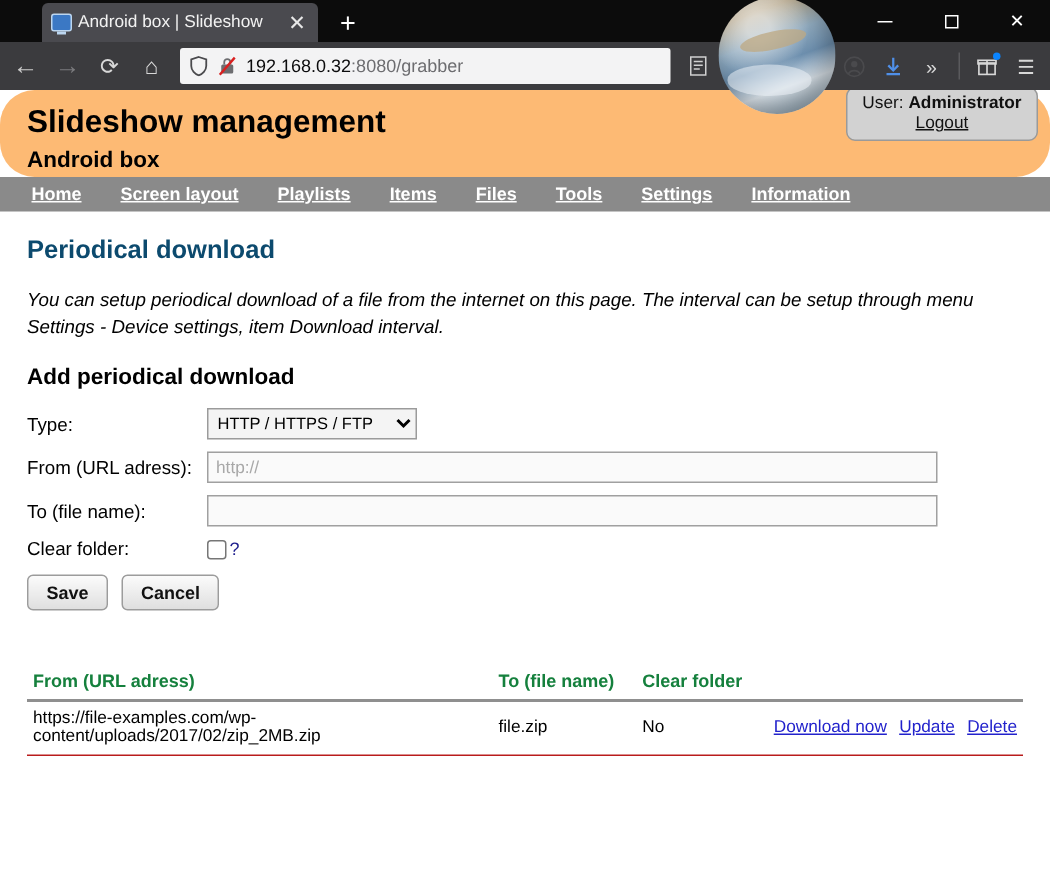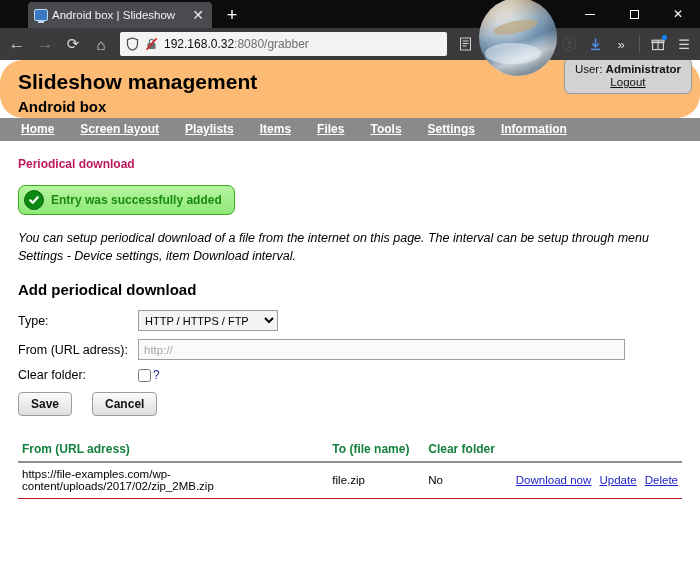--- a/index.html
+++ b/index.html
@@ -152,21 +152,21 @@
   .menubar {
     background: #8a8a8a; height: 23px;
     display: flex; align-items: center; padding-left: 8px;
   }
   .menuitem {
     color: #ffffff; font-size: 12px; font-weight: bold;
     padding: 0 13px; line-height: 23px; white-space: nowrap;
   }
 
   .content { padding: 12px 18px 0 18px; }
-  h1.pagetitle { font-size: 12px; font-weight: bold; margin: 4px 0 14px 0; color:#be185d; }
+  h1.pagetitle { font-size: 17px; font-weight: bold; margin: 4px 0 14px 0; color:#0c4a6e; }
 
   .alert {
     display: inline-flex; align-items: center; gap: 7px;
     background: #a3f08a;
     background: linear-gradient(#b6f5a0, #8fe878);
     border: 1px solid #3ea820;
     border-radius: 7px;
     padding: 4px 12px 4px 5px;
     margin-bottom: 14px;
   }
@@ -199,21 +199,21 @@
     width: 487px; height: 21px; font-size: 11.5px;
     font-family: "Liberation Sans", sans-serif;
     border: 1px solid #a0a0a0; background: #fafafa;
     color: #000; padding: 1px 5px;
   }
   input.ftext::placeholder { color: #a8a8a8; }
   .chkwrap { display: flex; align-items: center; gap: 2px; }
   input.fchk { width: 13px; height: 13px; margin: 0; }
   .qmark { font-size: 12px; color: #1c1c8c; text-decoration: none; cursor: default; }
 
-  .btnrow { display: flex; gap: 20px; margin-top: 10px; margin-bottom: 26px; }
+  .btnrow { display: flex; gap: 9px; margin-top: 10px; margin-bottom: 40px; }
   button.btn {
     font-family: "Liberation Sans", sans-serif;
     font-size: 12px; font-weight: bold; color: #111;
     background: linear-gradient(#fbfbfb, #dfdfdf);
     border: 1px solid #9c9c9c; border-radius: 4px;
     padding: 4px 12px; min-width: 50px;
   }
 
   h2.listtitle { font-size: 15px; font-weight: bold; margin: 16px 0 14px 0; color:#000; }
 
@@ -349,43 +349,39 @@
       <a class="menuitem" href="#">Items</a>
       <a class="menuitem" href="#">Files</a>
       <a class="menuitem" href="#">Tools</a>
       <a class="menuitem" href="#">Settings</a>
       <a class="menuitem" href="#">Information</a>
     </div>
 
     <div class="content">
       <h1 class="pagetitle">Periodical download</h1>
 
-      <div class="alert">
-        <span class="check">
-          <svg width="12" height="12" viewBox="0 0 12 12">
-              <path d="M2.2 6.2 L4.8 8.8 L9.8 3.2" fill="none" stroke="#ffffff" stroke-width="2.2" stroke-linecap="round" stroke-linejoin="round"></path>
-            </svg>
-        </span>
-        <span class="msg">Entry was successfully added</span>
-      </div>
 
       <p class="intro">You can setup periodical download of a file from the internet on this page. The interval can be setup through menu Settings - Device settings, item Download interval.</p>
 
       <h2 class="section">Add periodical download</h2>
 
       <div class="form">
         <div class="frow">
           <span class="flabel">Type:</span>
           <select class="ftype">
             <option>HTTP / HTTPS / FTP</option>
           </select>
         </div>
         <div class="frow">
           <span class="flabel">From (URL adress):</span>
           <input class="ftext" type="text" value="" placeholder="http://" style="">
+        </div>
+        <div class="frow">
+          <span class="flabel">To (file name):</span>
+          <input class="ftext" type="text" value="" placeholder="" style="">
         </div>
         <div class="frow">
           <span class="flabel">Clear folder:</span>
           <span class="chkwrap">
             <input class="fchk" type="checkbox" style="">
             <a class="qmark" href="#">?</a>
           </span>
         </div>
 
         <div class="btnrow">

